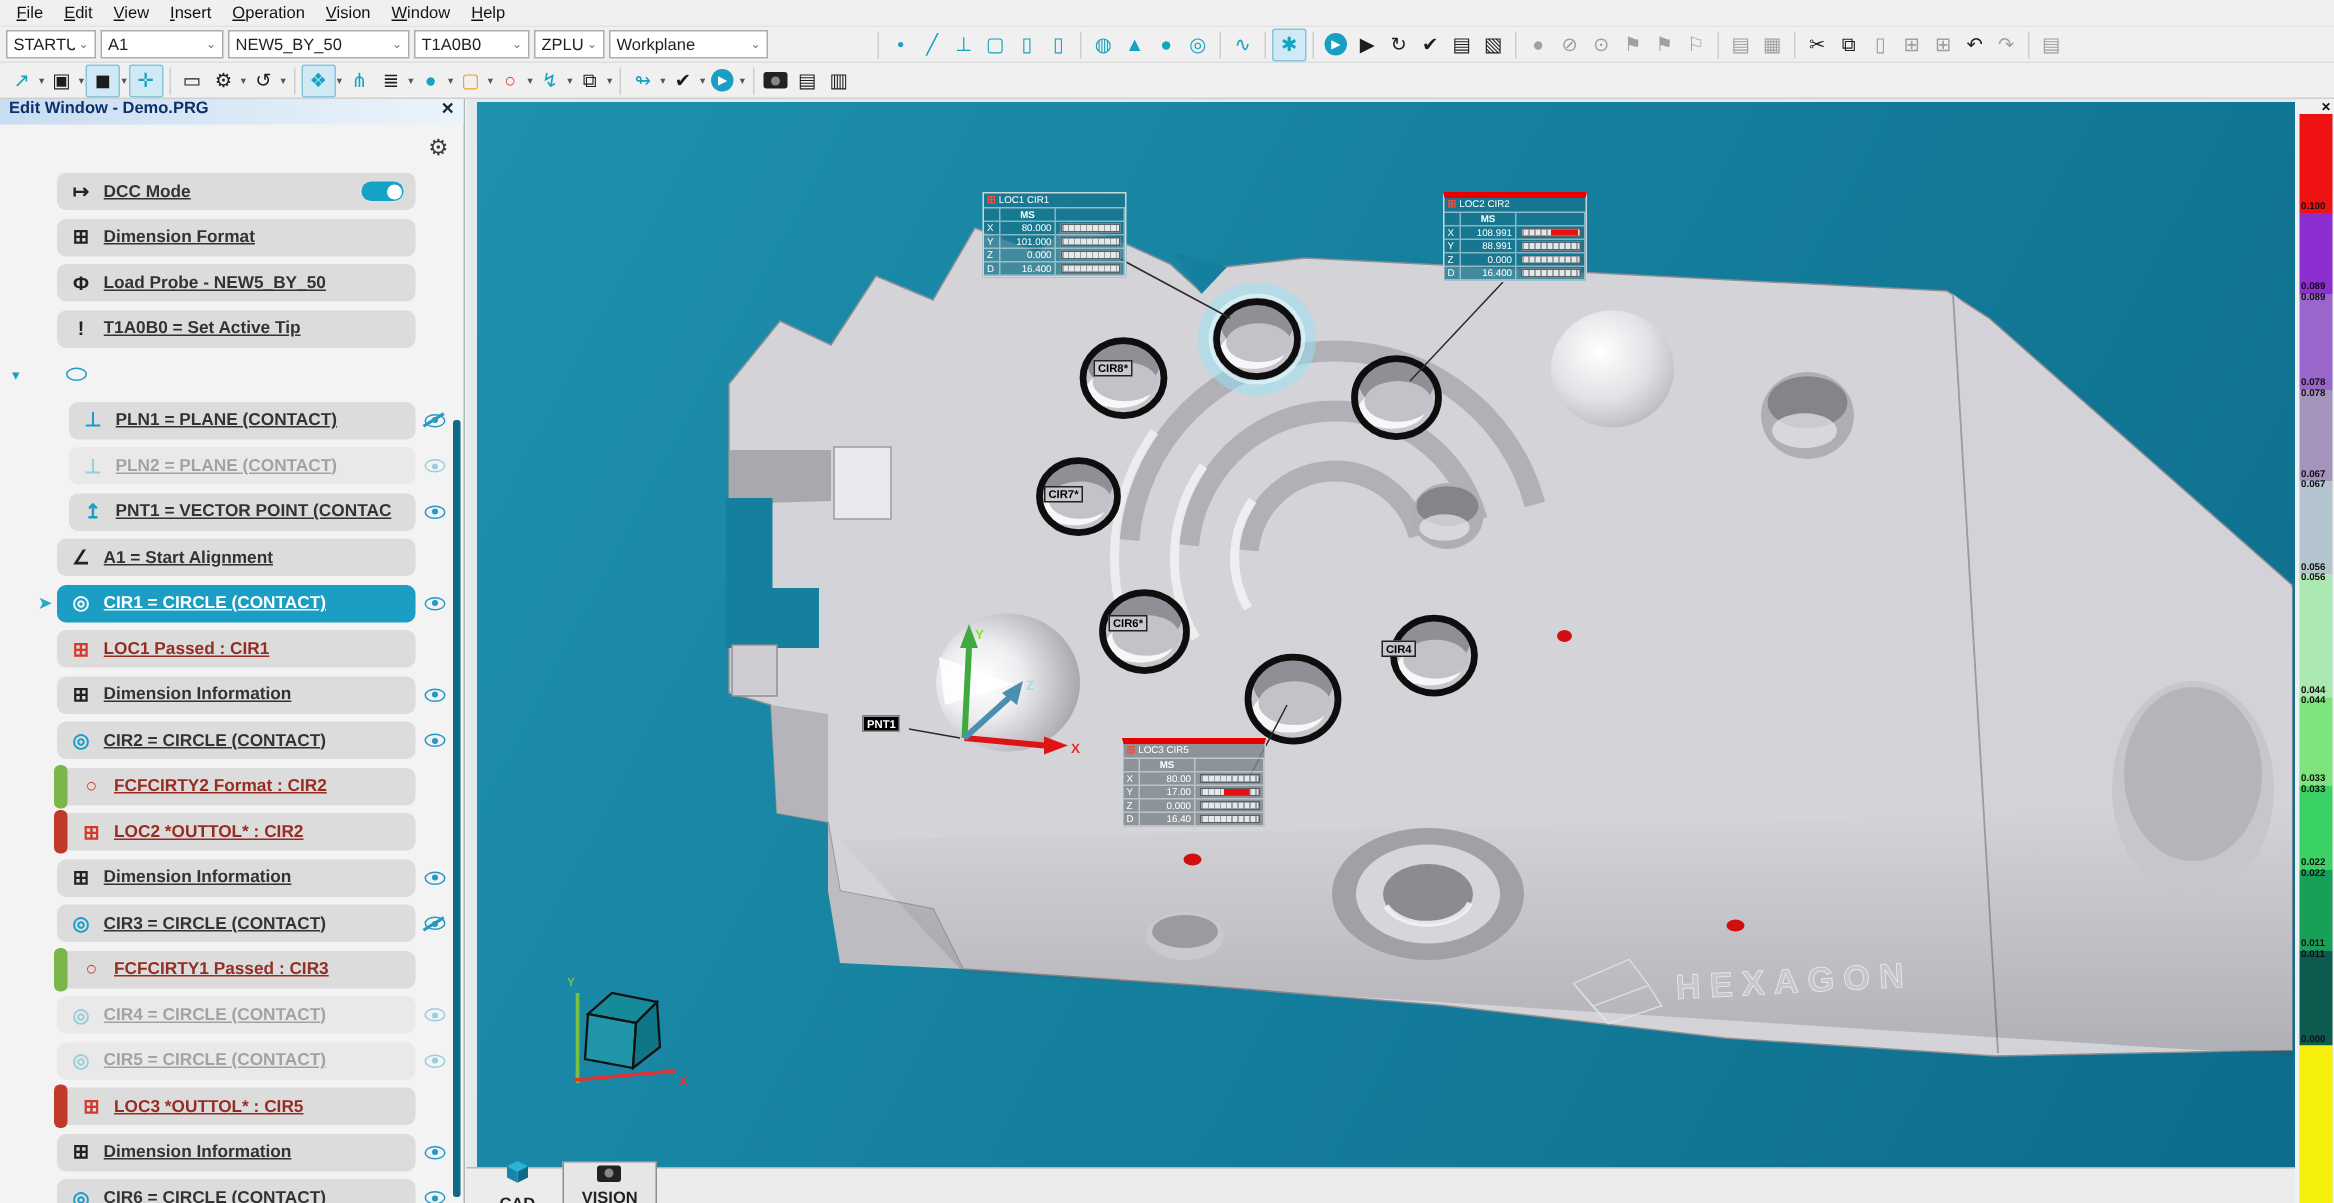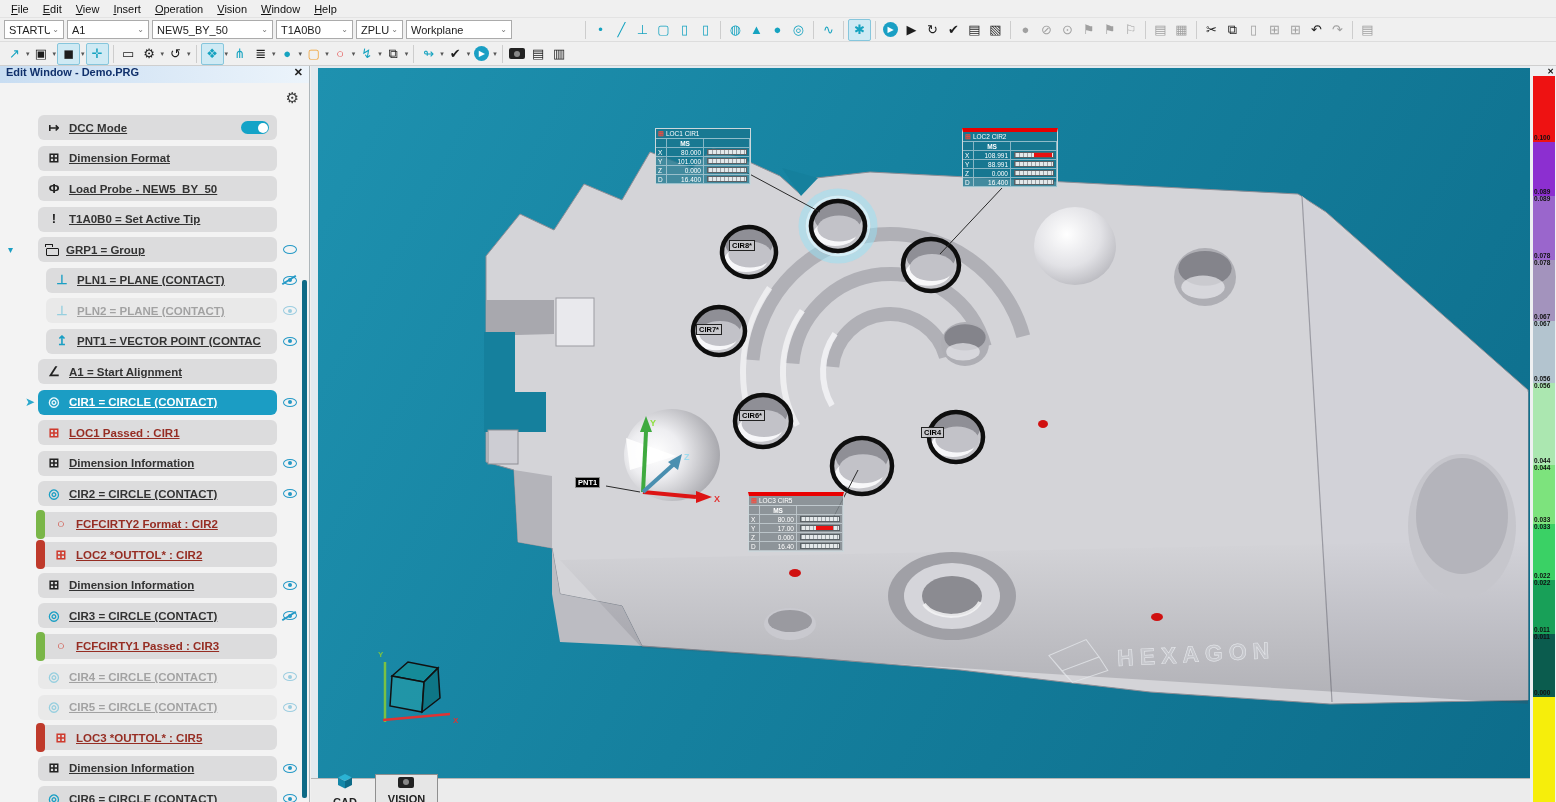--- a/index.html
+++ b/index.html
@@ -384,24 +384,20 @@
         <div class="card">
           <span class="ic dark">!</span>
           <span class="lbl">T1A0B0 = Set Active Tip</span>
         </div>
         <span class="eyeslot"></span>
       </div>
       <div class="sbrow">
         <span class="gutter">
           <span class="gut-caret">▾</span>
         </span>
-        <div class="card">
-          <span class="ic-folder"></span>
-          <span class="lbl">GRP1 = Group</span>
-        </div>
         <span class="eyeslot">
           <span class="eye outline"></span>
         </span>
       </div>
       <div class="sbrow indent">
         <span class="gutter"></span>
         <div class="card">
           <span class="ic tealic">⊥</span>
           <span class="lbl">PLN1 = PLANE (CONTACT)</span>
         </div>

